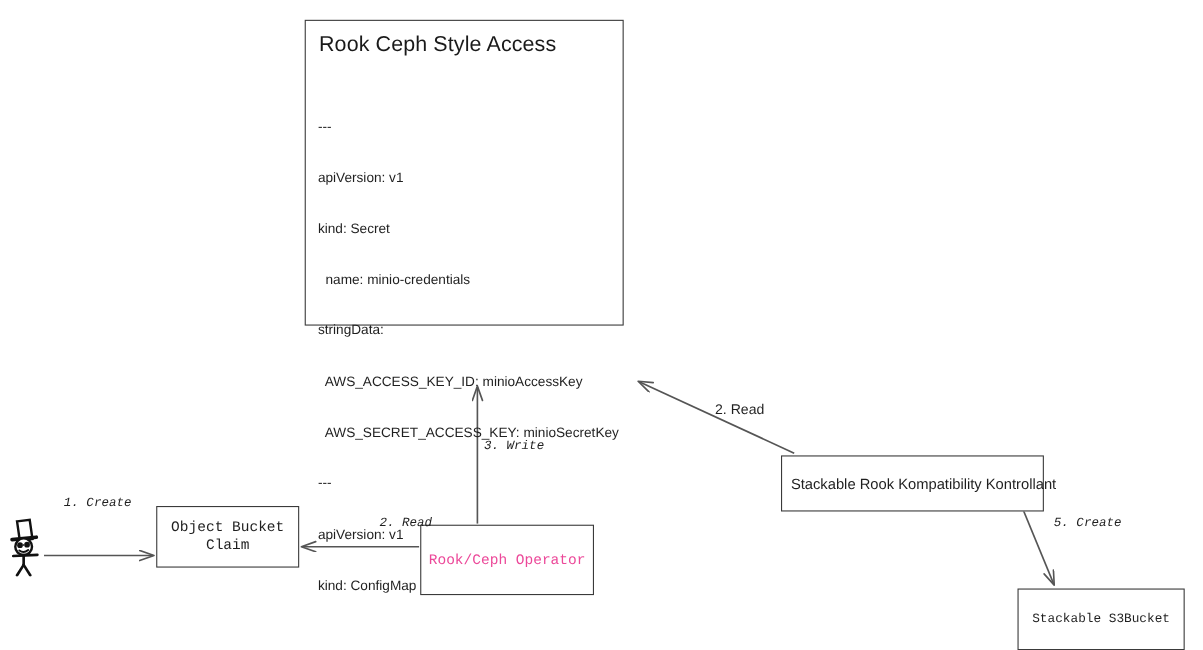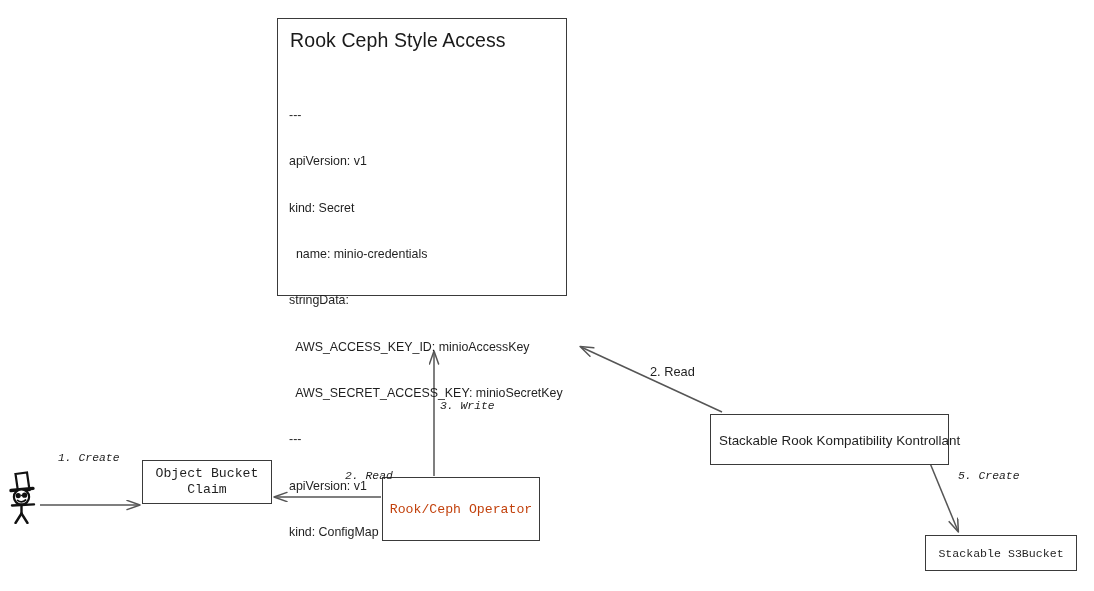--- a/index.html
+++ b/index.html
@@ -58,21 +58,21 @@
     font-family: "Liberation Sans", sans-serif;
     white-space: pre;
   }
   #yaml-body .ln { display: block; white-space: pre; }
 
   
   #obc-box {
     left: 142px;
     top: 460px;
     width: 130px;
-    height: 44px;
+    height: 56px;
   }
   #obc-label {
     position: absolute;
     left: 0; right: 0;
     top: 50%;
     transform: translateY(-50%);
     text-align: center;
     font-family: "Liberation Mono", monospace;
     font-size: 13.2px;
     line-height: 16px;
@@ -88,21 +88,21 @@
     height: 64px;
   }
   #operator-label {
     position: absolute;
     left: 0; right: 0;
     top: 50%;
     transform: translateY(-50%);
     text-align: center;
     font-family: "Liberation Mono", monospace;
     font-size: 13.2px;
-    color: #c2410c;
+    color: #ec4899;
     white-space: nowrap;
   }
 
   
   #srkk-box {
     left: 710px;
     top: 414px;
     width: 239px;
     height: 51px;
   }
@@ -115,21 +115,21 @@
     font-size: 13.4px;
     color: #1f1f1f;
     white-space: nowrap;
   }
 
   
   #s3-box {
     left: 925px;
     top: 535px;
     width: 152px;
-    height: 36px;
+    height: 56px;
   }
   #s3-label {
     position: absolute;
     left: 0; right: 0;
     top: 50%;
     transform: translateY(-50%);
     text-align: center;
     font-family: "Liberation Mono", monospace;
     font-size: 11.6px;
     color: #1f1f1f;

